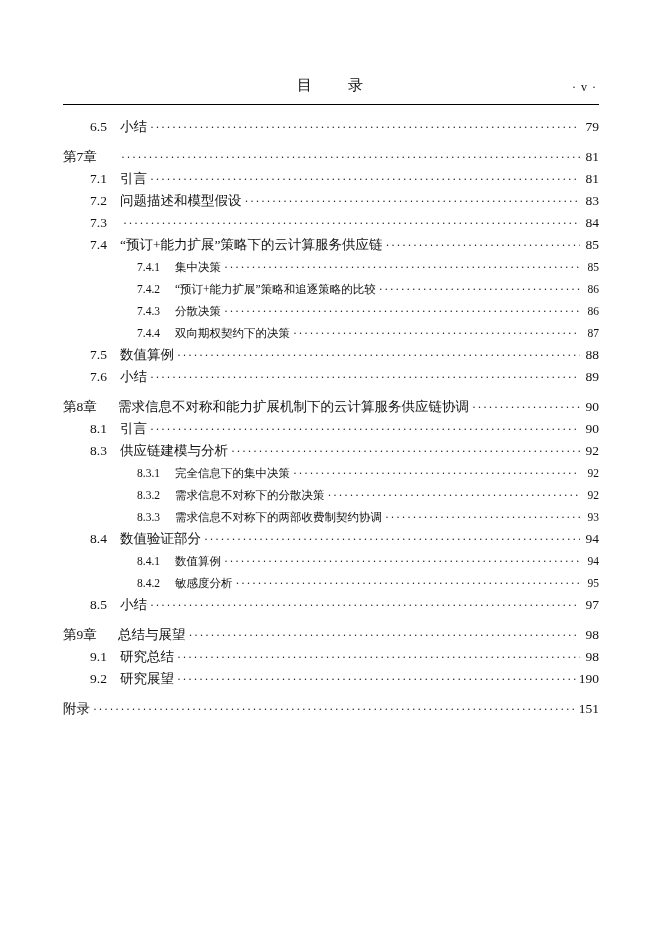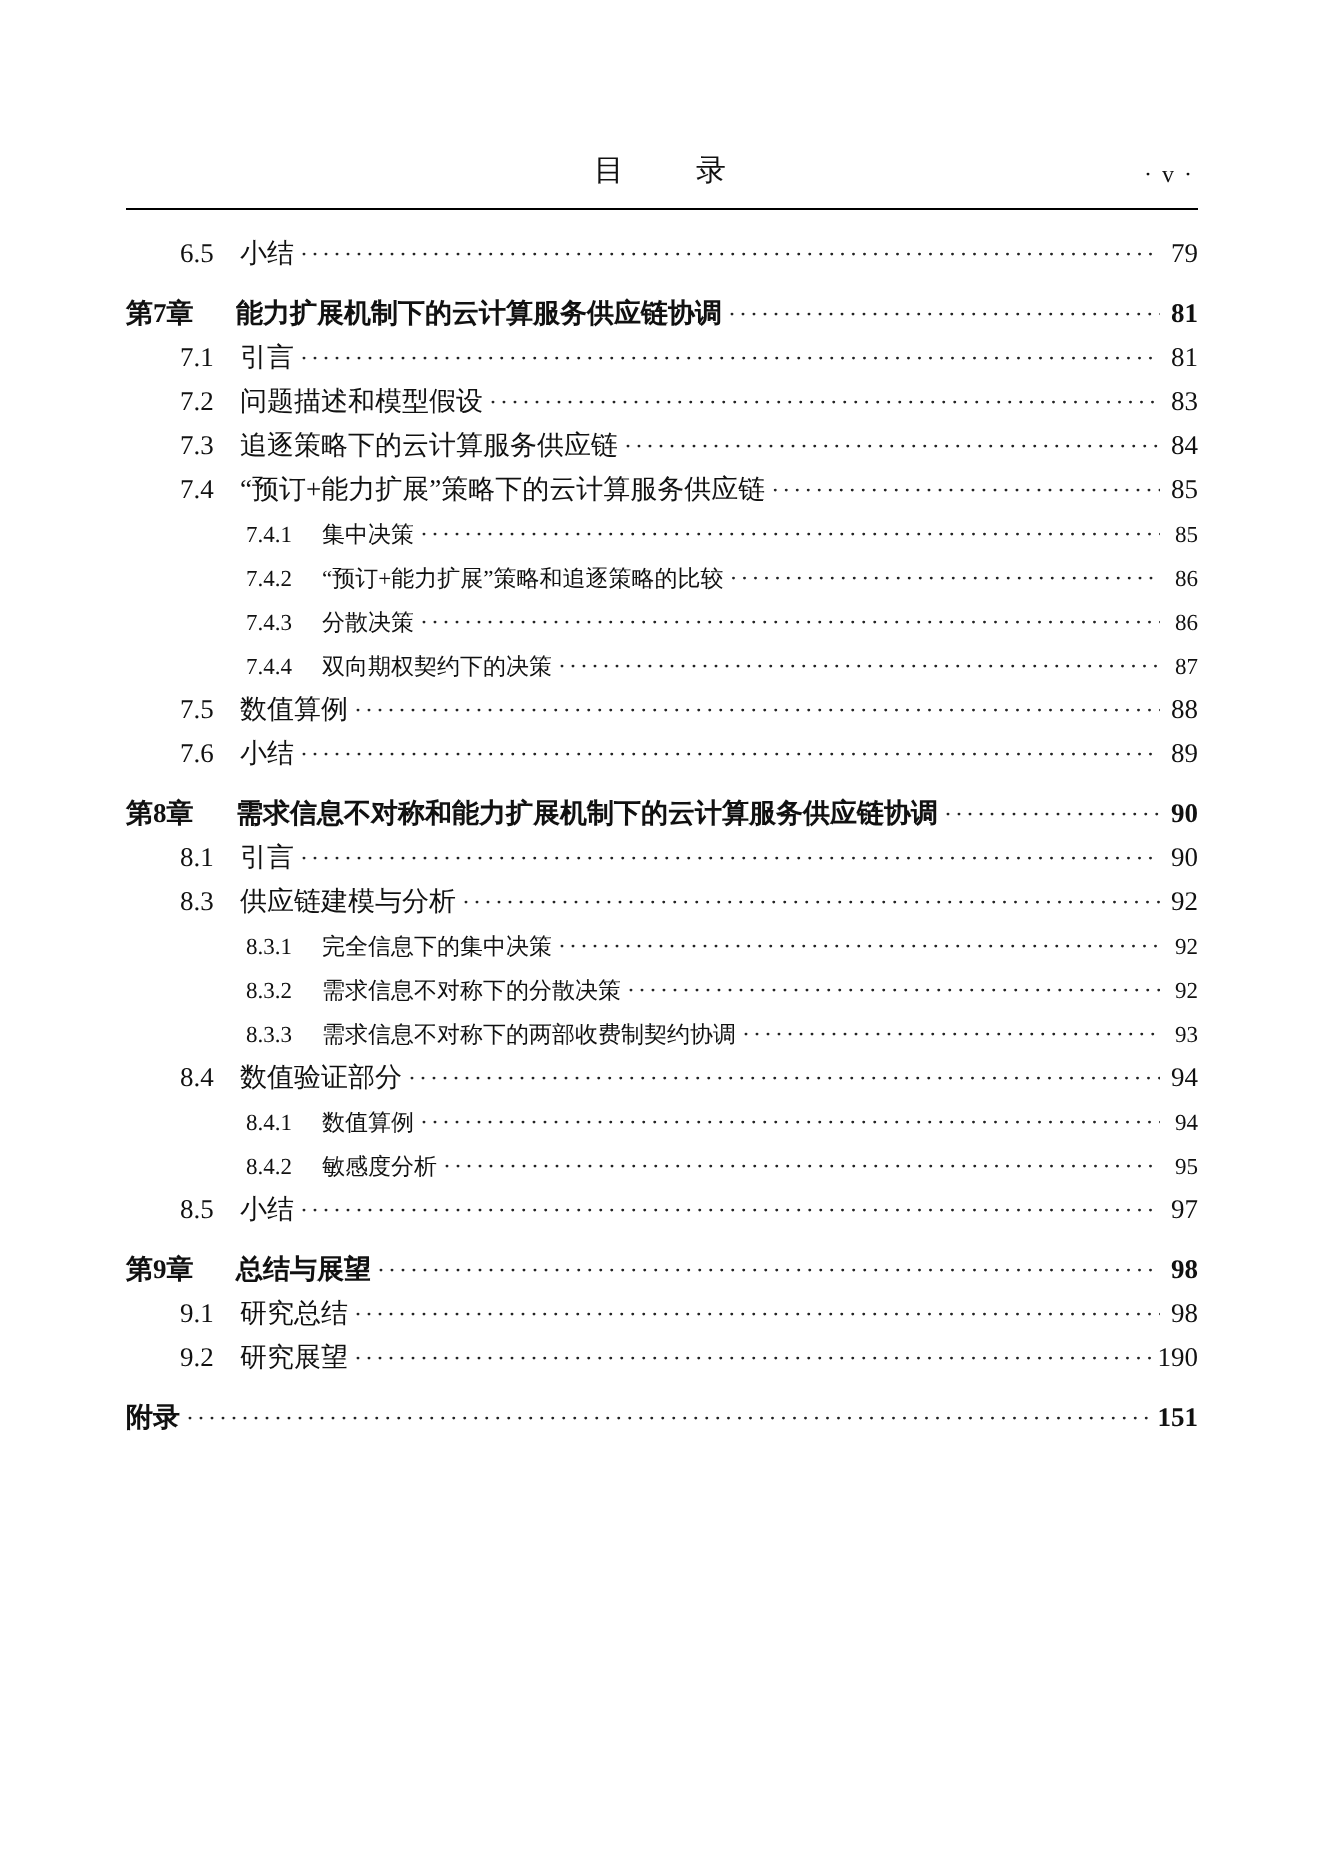--- a/index.html
+++ b/index.html
@@ -33,28 +33,28 @@
   .toc { padding-top: 11px; }
   .row {
     display: flex;
     align-items: baseline;
     height: 22px;
     line-height: 22px;
     font-size: 13.5px;
     white-space: nowrap;
   }
   .row.gap { margin-top: 8px; }
-  .row.chapter { font-weight: bold; }
+  .row.chapter { font-weight: normal; }
   .row.section { padding-left: 27px; }
   .row.subsection { padding-left: 60px; font-size: 11.5px; }
 
   .num { flex: 0 0 auto; }
   .chapter .num { width: 55px; }
   .section .num { width: 30px; }
-  .subsection .num { width: 38px; }
+  .subsection .num { width: 38px; margin-left: 14px; }
 
   .title { flex: 0 0 auto; white-space: nowrap; }
 
   .dots {
     flex: 1 1 auto;
     overflow: hidden;
     white-space: nowrap;
     margin: 0 3px;
     font-weight: normal;
   }
@@ -77,39 +77,37 @@
     </div>
     <div class="toc" id="toc">
         <div class="row section">
           <span class="num">6.5</span>
           <span class="title">小结</span>
           <span class="dots"></span>
           <span class="pg">79</span>
         </div>
         <div class="row chapter gap">
           <span class="num">第7章</span>
-          <span class="title">能力扩展机制下的云计算服务供应链协调</span>
           <span class="dots"></span>
           <span class="pg">81</span>
         </div>
         <div class="row section">
           <span class="num">7.1</span>
           <span class="title">引言</span>
           <span class="dots"></span>
           <span class="pg">81</span>
         </div>
         <div class="row section">
           <span class="num">7.2</span>
           <span class="title">问题描述和模型假设</span>
           <span class="dots"></span>
           <span class="pg">83</span>
         </div>
         <div class="row section">
           <span class="num">7.3</span>
-          <span class="title">追逐策略下的云计算服务供应链</span>
           <span class="dots"></span>
           <span class="pg">84</span>
         </div>
         <div class="row section">
           <span class="num">7.4</span>
           <span class="title">“预订+能力扩展”策略下的云计算服务供应链</span>
           <span class="dots"></span>
           <span class="pg">85</span>
         </div>
         <div class="row subsection">

